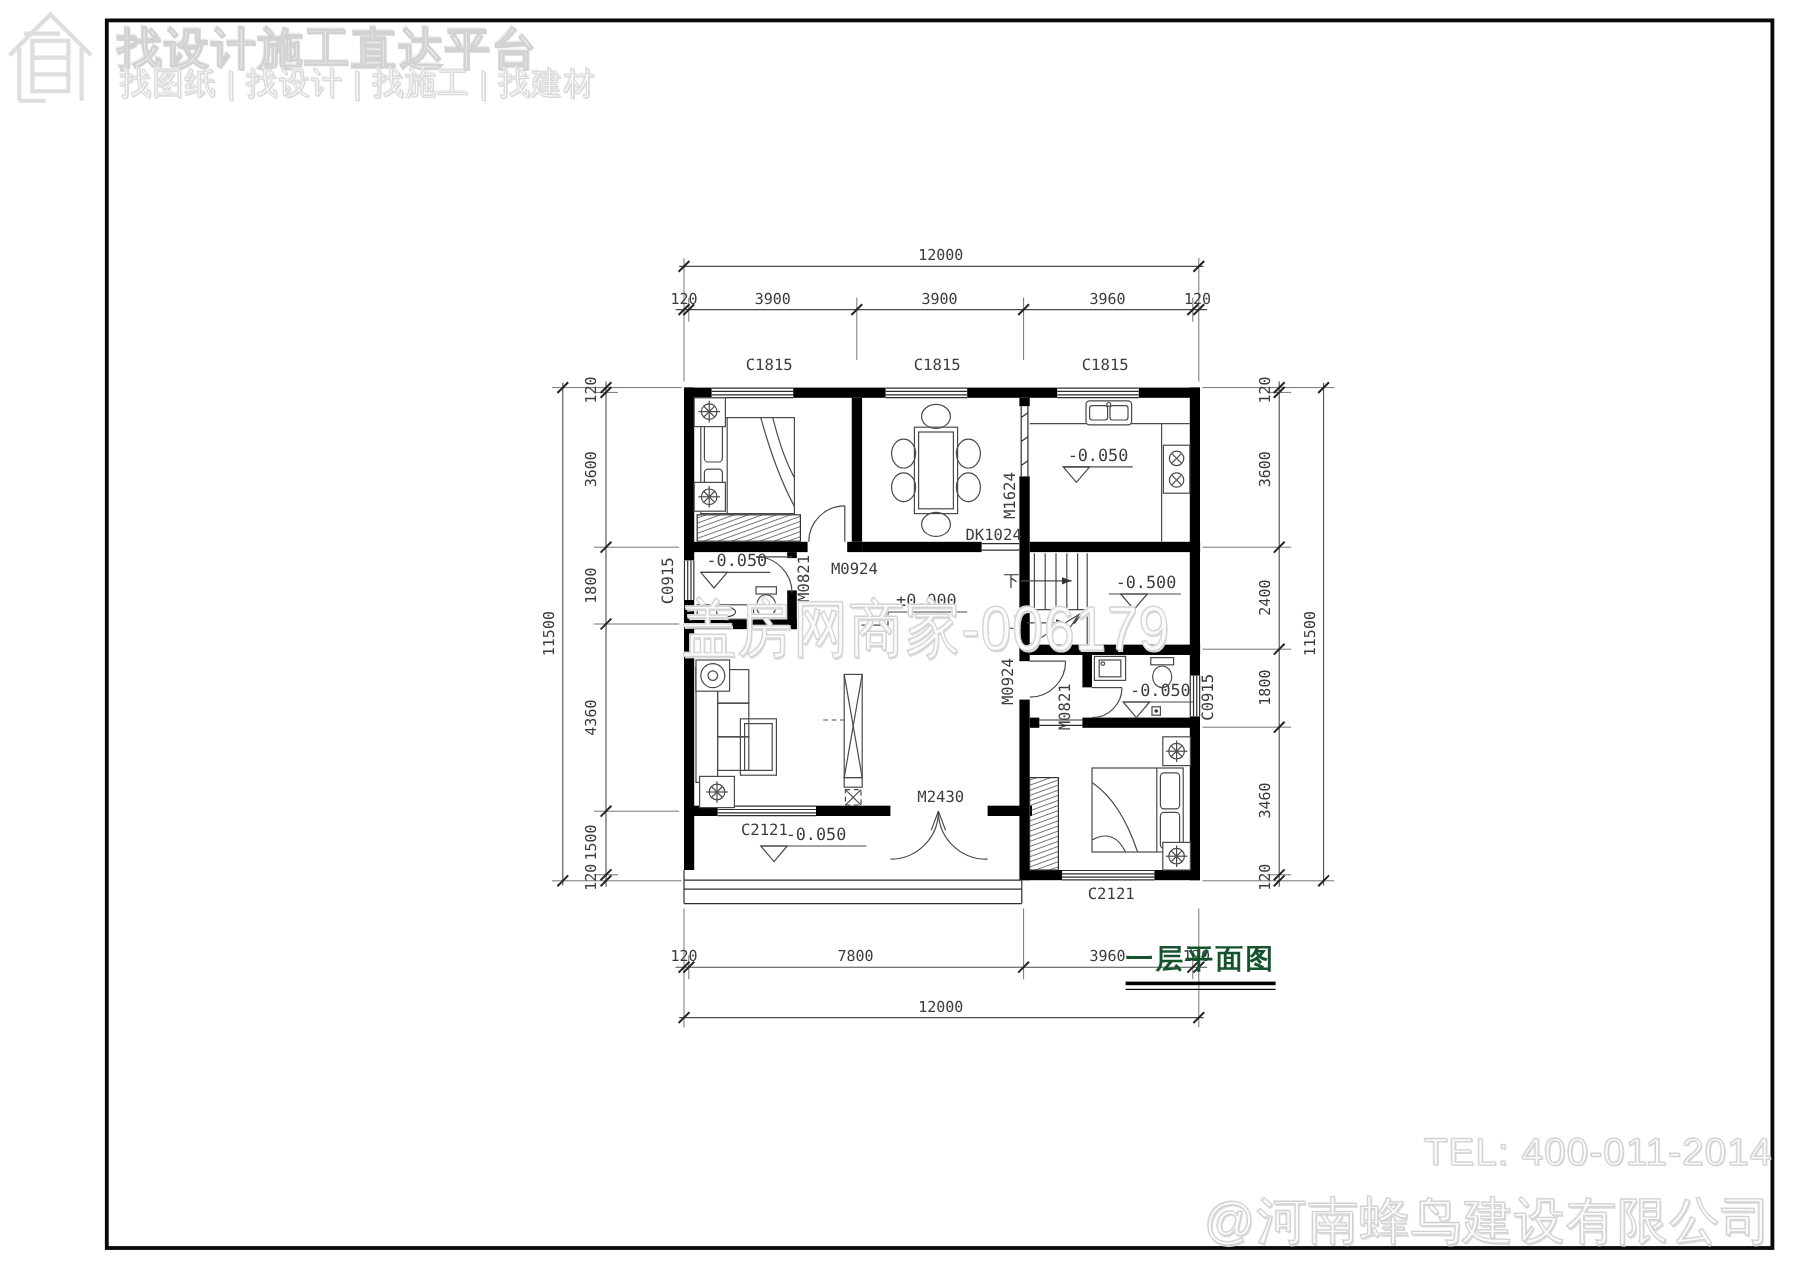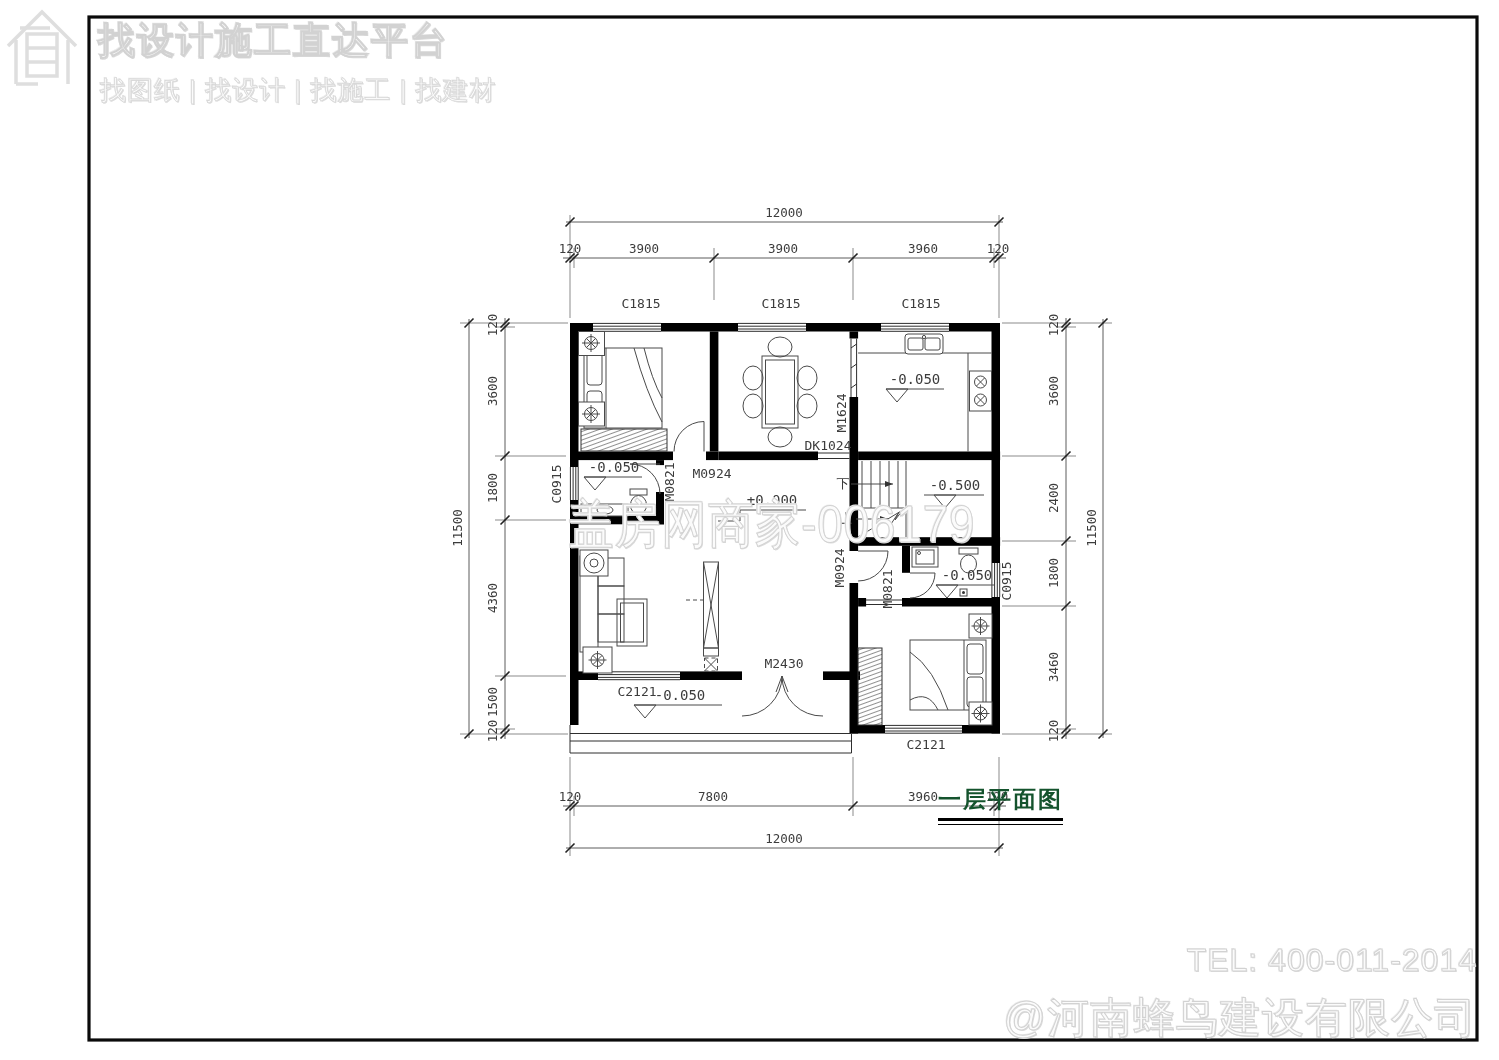--- a/index.html
+++ b/index.html
@@ -18,21 +18,21 @@
   .dtx{font:12.5px "DejaVu Sans Mono", monospace;text-anchor:middle;}
   .lbl{font:13px "DejaVu Sans Mono", monospace;text-anchor:middle;}
   .lvl{font:14px "DejaVu Sans Mono", monospace;text-anchor:middle;}
   .cjk{font:13px "Liberation Sans", sans-serif;text-anchor:middle;fill:#333;}
   .hatch-rect{fill:url(#hp);stroke:#333;stroke-width:1;}
   
   .emb{position:absolute;color:#fbfbfb;-webkit-text-stroke:1px #d2d2d2;
        text-shadow:1px 1px 0 #dcdcdc,-1px -1px 0 #ececec;white-space:nowrap;
        pointer-events:none;z-index:5;}
   #hdr-title{left:98px;top:16px;font-size:37px;font-weight:bold;letter-spacing:2px;}
-  #hdr-sub{left:100px;top:52px;font-size:26px;letter-spacing:1px;margin-top:21px;-webkit-text-stroke:0.8px #d8d8d8;}
+  #hdr-sub{left:100px;top:52px;font-size:26px;letter-spacing:1px;-webkit-text-stroke:0.8px #d8d8d8;}
   #wm-center{left:568px;top:490px;font-size:52px;transform:scaleX(0.88);transform-origin:left top;letter-spacing:1px;}
   #wm-tel{right:22px;top:942px;font-size:32px;letter-spacing:1px;}
   #wm-co{right:22px;top:990px;font-size:42px;letter-spacing:1px;}
   
   #plan-title{position:absolute;left:938px;top:784px;z-index:4;}
   #plan-title .t{font-size:23px;font-weight:bold;color:#14532d;letter-spacing:2px;
                  font-family:"Liberation Sans", sans-serif;}
   #plan-title .u1{height:3px;background:#000;margin-top:3px;}
   #plan-title .u2{height:1.5px;background:#000;margin-top:2.5px;}
 </style>

